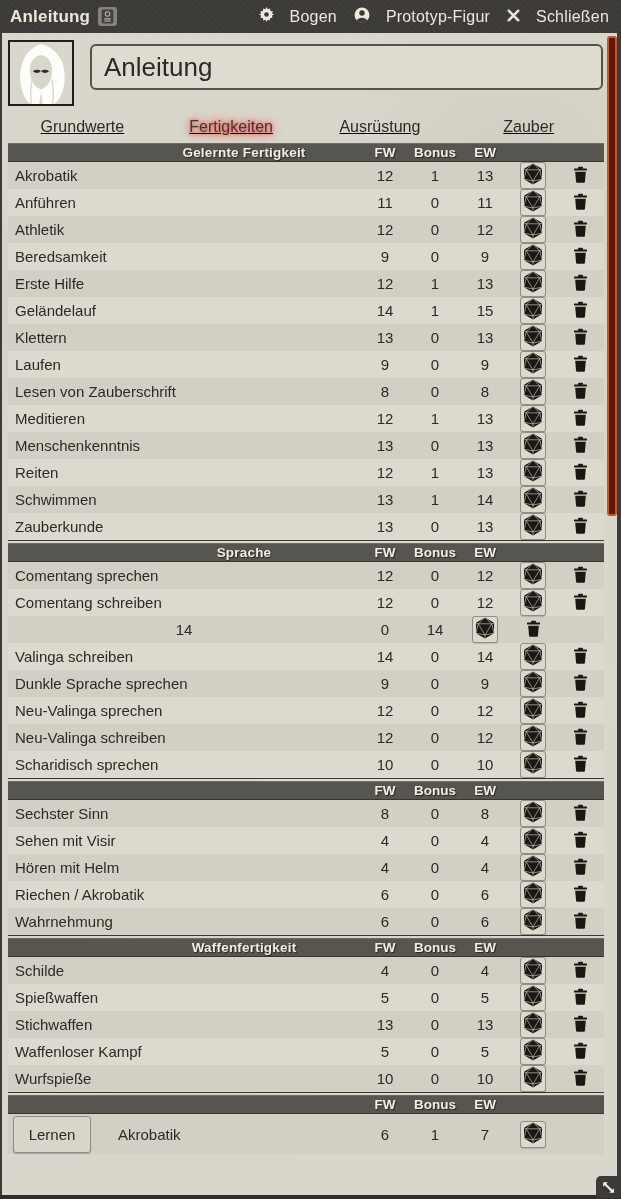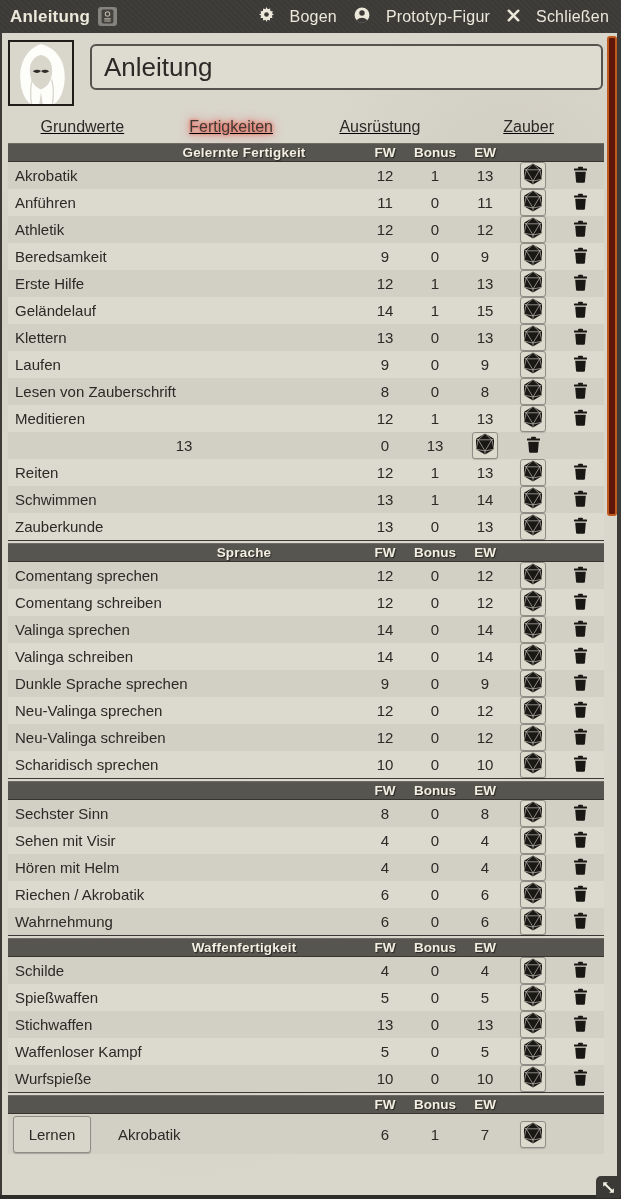--- a/index.html
+++ b/index.html
@@ -397,20 +397,21 @@
             <button class="trash-btn">
               <span><svg width="15" height="17" viewBox="0 0 15 17">
                   <rect x="1" y="2.6" width="13" height="1.9" rx="0.5" fill="#191815"></rect>
                   <rect x="5" y="0.8" width="5" height="2.2" rx="0.9" fill="#191815"></rect>
                   <path d="M2.2 5.7 h10.6 l-0.85 10 q-0.08 1 -1.1 1 h-6.7 q-1 0 -1.1 -1 z" fill="#191815"></path>
                 </svg></span>
             </button>
           </span>
         </div>
         <div class="trow odd">
+          <span class="skill-name">Menschenkenntnis</span>
           <span class="val">13</span>
           <span class="val">0</span>
           <span class="val">13</span>
           <span>
             <button class="dice-btn">
               <span><svg width="20" height="22" viewBox="0 0 20 22">
                   <polygon points="10,0.5 19,5.8 19,16.2 10,21.5 1,16.2 1,5.8" fill="#191815"></polygon>
                   <g stroke="#d8d5c9" stroke-width="0.6" fill="none">
                     <polygon points="10,18 3.2,6.8 16.8,6.8"></polygon>
                     <path d="M10,0.5 L3.2,6.8 M10,0.5 L16.8,6.8 M1,5.8 L3.2,6.8 M19,5.8 L16.8,6.8 M1,16.2 L10,18 M19,16.2 L10,18 M10,18 L10,21.5 M1,16.2 L3.2,6.8 M19,16.2 L16.8,6.8"></path>
@@ -560,21 +561,20 @@
             <button class="trash-btn">
               <span><svg width="15" height="17" viewBox="0 0 15 17">
                   <rect x="1" y="2.6" width="13" height="1.9" rx="0.5" fill="#191815"></rect>
                   <rect x="5" y="0.8" width="5" height="2.2" rx="0.9" fill="#191815"></rect>
                   <path d="M2.2 5.7 h10.6 l-0.85 10 q-0.08 1 -1.1 1 h-6.7 q-1 0 -1.1 -1 z" fill="#191815"></path>
                 </svg></span>
             </button>
           </span>
         </div>
         <div class="trow odd">
-          <span class="skill-name">Valinga sprechen</span>
           <span class="val">14</span>
           <span class="val">0</span>
           <span class="val">14</span>
           <span>
             <button class="dice-btn">
               <span><svg width="20" height="22" viewBox="0 0 20 22">
                   <polygon points="10,0.5 19,5.8 19,16.2 10,21.5 1,16.2 1,5.8" fill="#191815"></polygon>
                   <g stroke="#d8d5c9" stroke-width="0.6" fill="none">
                     <polygon points="10,18 3.2,6.8 16.8,6.8"></polygon>
                     <path d="M10,0.5 L3.2,6.8 M10,0.5 L16.8,6.8 M1,5.8 L3.2,6.8 M19,5.8 L16.8,6.8 M1,16.2 L10,18 M19,16.2 L10,18 M10,18 L10,21.5 M1,16.2 L3.2,6.8 M19,16.2 L16.8,6.8"></path>

